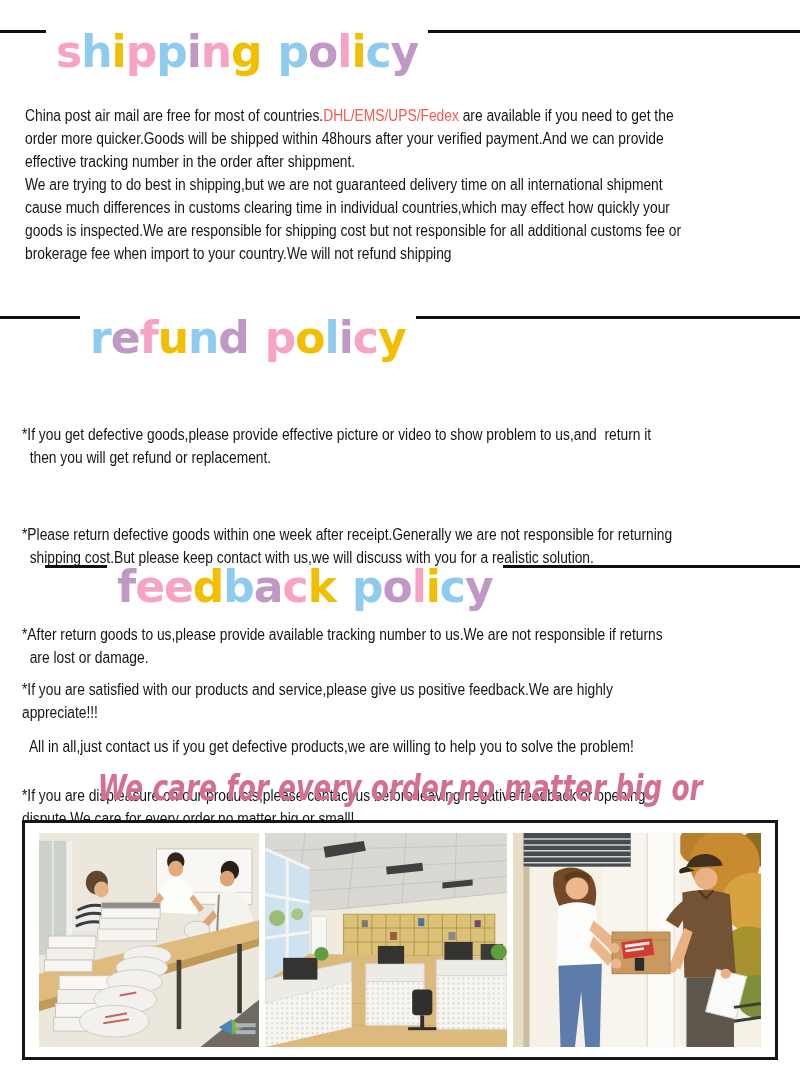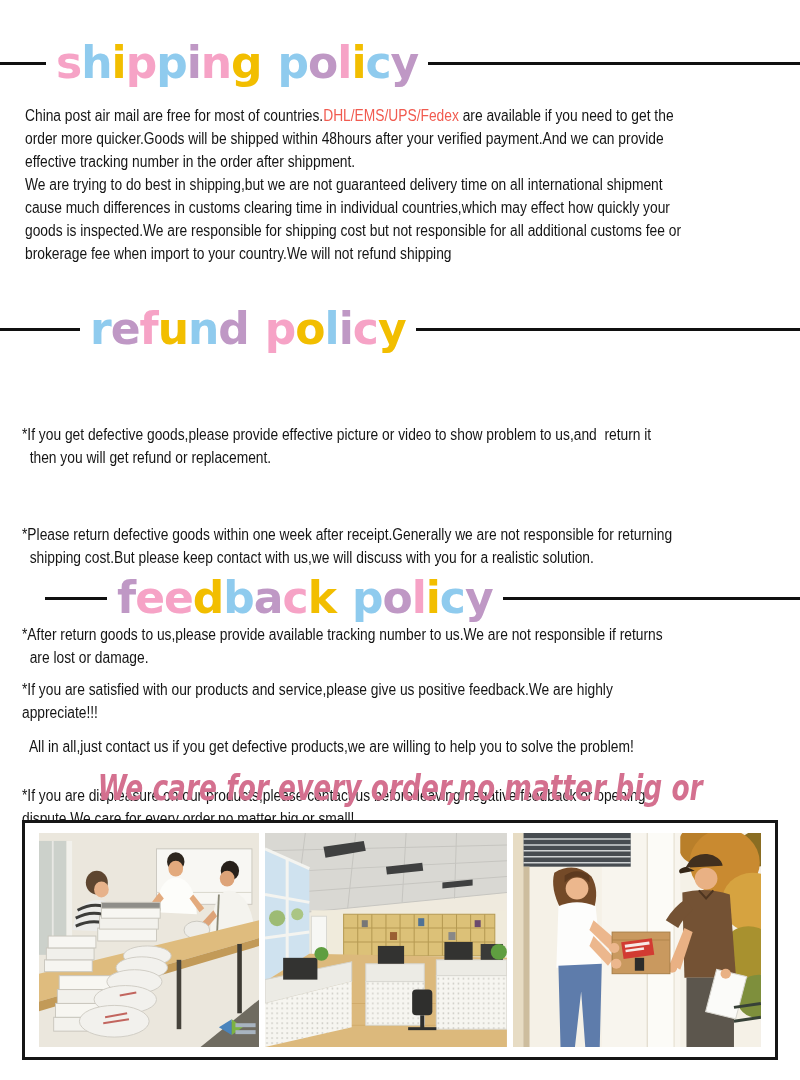--- a/index.html
+++ b/index.html
@@ -1,30 +1,30 @@
 <!DOCTYPE html>
 <html><head>
 <meta charset="utf-8">
 <style>
   html,body{margin:0;padding:0;background:#ffffff;}
   .page{position:relative;width:800px;height:1080px;background:#ffffff;overflow:hidden;
         font-family:"Liberation Sans",sans-serif;color:#141414;}
 
   
-  .heading{position:absolute;left:0;right:0;height:66px;display:flex;align-items:center;}
+  .heading{position:absolute;left:0;right:0;height:66px;display:flex;}
   .rule{height:3px;background:#101010;}
   .rule.grow{flex:1;}
   .bubble{font-family:"DejaVu Sans",sans-serif;font-weight:bold;font-size:44px;line-height:1;
           letter-spacing:-1px;padding:0 10px;white-space:nowrap;}
   .bubble span{display:inline-block;}
   .bubble .sp{width:16px;}
 
   #h-shipping{top:30px;}
   #h-shipping .rule.left{width:46px;}
-  #h-refund{top:296px;}
+  #h-refund{top:316px;}
   #h-refund .rule.left{width:80px;}
   #h-feedback{top:565px;padding-left:45px;}
   #h-feedback .rule.left{width:62px;}
 
   
   .para{position:absolute;font-size:16px;line-height:23px;white-space:pre-wrap;
         width:872px;transform:scaleX(0.862);transform-origin:0 0;color:#151515;}
   #t-shipping{top:104px;left:25px;}
   #t-refund{top:377px;left:22px;}
   #t-feedback{top:632px;left:22px;}

